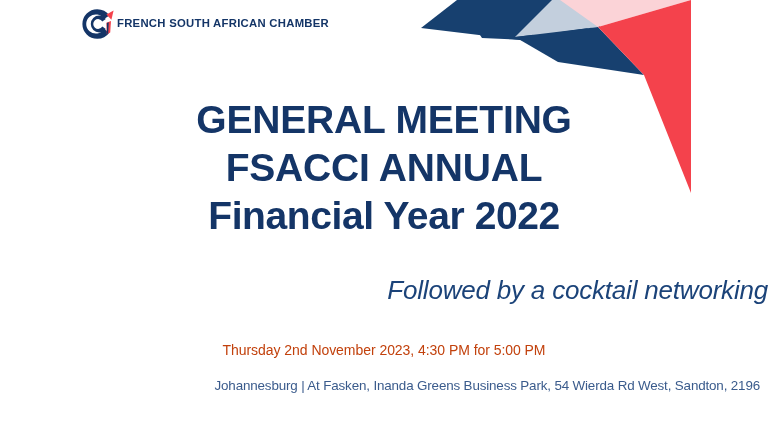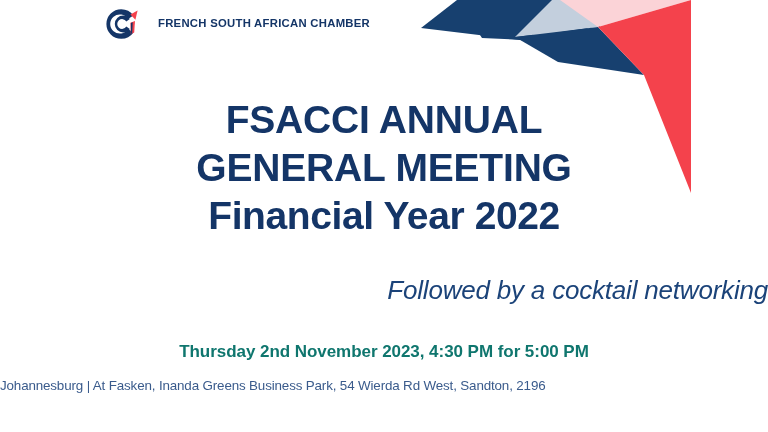--- a/index.html
+++ b/index.html
@@ -31,25 +31,25 @@
     top: 0;
     right: 0;
     width: 368px;
     height: 210px;
     pointer-events: none;
   }
 
   
   #logo-block {
     position: absolute;
-    left: 104px;
+    left: 80px;
     top: 8px;
     display: flex;
     align-items: center;
-    gap: 20px;
+    gap: 3px;
   }
 
   #logo-mark {
     width: 34px;
     height: 32px;
     flex: none;
     display: block;
   }
 
   #logo-text {
@@ -105,34 +105,34 @@
     letter-spacing: -0.2px;
     white-space: nowrap;
   }
 
   #datetime {
     position: absolute;
     left: 0;
     right: 0;
     top: 342px;
     text-align: center;
-    color: #0f766e;
-    font-family: "Liberation Sans", sans-serif;
-    font-weight: bold;
-    font-size: 17px;
+    color: #c2410c;
+    font-family: "Liberation Sans", sans-serif;
+    font-weight: normal;
+    font-size: 14px;
     letter-spacing: -0.05px;
     white-space: nowrap;
   }
 
   #venues {
     position: absolute;
     left: 0;
-    right: 0;
+    right: 8px;
     top: 376px;
-    text-align: left;
+    text-align: right;
   }
 
   .venue-line {
     color: #3a5b8c;
     font-family: "Liberation Sans", sans-serif;
     font-weight: normal;
     font-size: 13.4px;
     line-height: 20px;
     letter-spacing: -0.15px;
     white-space: nowrap;
@@ -179,22 +179,22 @@
       <path d="M26.4 6.4 L33.6 2.6 L31.4 11.8 Z" fill="#F4424C"></path>
       <path d="M26.4 14.8 L31.0 13.0 L30.2 24.6 L26.8 26.2 Z" fill="#F4424C"></path>
       <path d="M26.9 14.9 L28.7 14.2 L28.2 25.4 L26.9 26.0 Z" fill="#143567"></path>
     </svg>
     <div id="logo-text">
       <span>FRENCH SOUTH AFRICAN CHAMBER</span>
     </div>
   </div>
 
   <div id="headline">
+    <div class="h-line" id="headline-line2">GENERAL MEETING</div>
     <div class="h-line" id="headline-line1">FSACCI ANNUAL</div>
-    <div class="h-line" id="headline-line2">GENERAL MEETING</div>
     <div class="h-line" id="headline-line3">Financial Year 2022</div>
   </div>
 
   <div id="subtitle">Followed by a cocktail networking</div>
 
   <div id="datetime">Thursday 2nd November 2023, 4:30 PM for 5:00 PM</div>
 
   <div id="venues">
     <div class="venue-line">Johannesburg | At Fasken, Inanda Greens Business Park, 54 Wierda Rd West, Sandton, 2196</div>
   </div>

